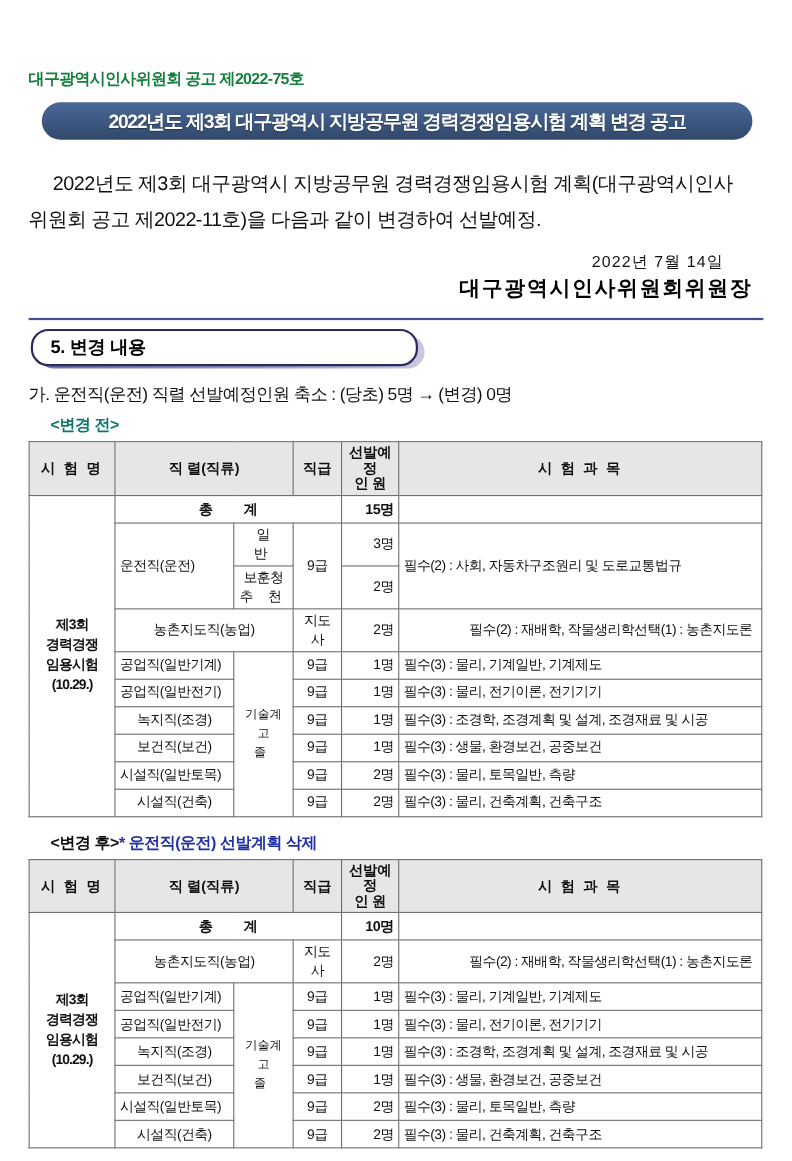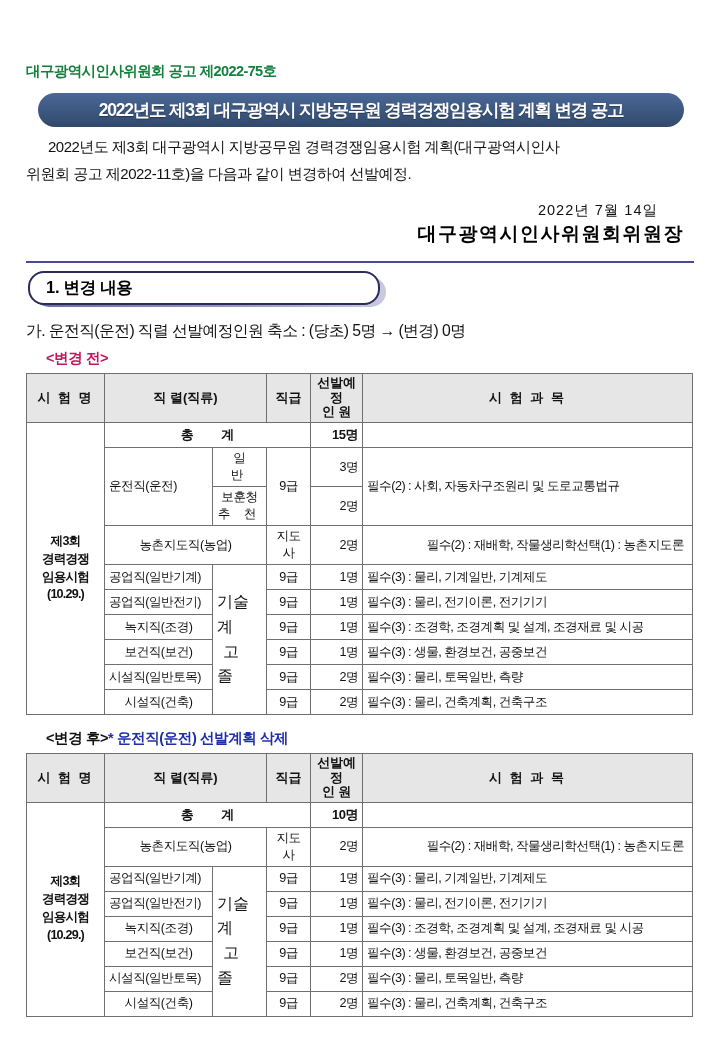--- a/index.html
+++ b/index.html
@@ -42,22 +42,22 @@
     font-size: 17.5px;
     font-weight: bold;
     letter-spacing: -1.2px;
     display: flex;
     align-items: center;
     justify-content: center;
     text-shadow: 0 1px 1px rgba(0,0,0,.35);
   }
 
   .intro {
-    margin-top: 7px;
-    font-size: 15px;
+    margin-top: 24px;
+    font-size: 18px;
     line-height: 1.78;
     letter-spacing: -0.5px;
     text-align: justify;
     color: #111;
   }
   .intro .indent { padding-left: 22px; }
 
   .date-line {
     margin-top: 14px;
     text-align: right;
@@ -123,21 +123,21 @@
     letter-spacing: -0.6px;
     color: #111;
   }
   .subcap {
     margin-top: 7px;
     margin-bottom: 5px;
     padding-left: 20px;
     font-size: 14.5px;
     font-weight: bold;
     letter-spacing: -0.4px;
-    color: #be185d;
+    color: #0f766e;
   }
   .subcap-row {
     margin-top: 14px;
     margin-bottom: 5px;
     padding-left: 20px;
     font-size: 14.5px;
     font-weight: bold;
     letter-spacing: -0.4px;
     display: flex;
     align-items: baseline;
@@ -201,23 +201,23 @@
   }
   .blue { color: #4040b8; }
   .examname {
     text-align: center;
     font-weight: bold;
     line-height: 1.42;
     font-size: 12.6px;
     letter-spacing: -0.8px;
   }
   .vert-tech {
-    text-align: left;
+    text-align: center;
     line-height: 1.55;
-    font-size: 16px;
+    font-size: 11px;
     letter-spacing: 0px;
   }
   .vert-tech .l2 { letter-spacing: 6px; text-indent: 6px; display: block; }
   .spread2 { letter-spacing: 5px; text-indent: 5px; }
   .subj-split {
     display: flex;
     justify-content: flex-end;
     padding-right: 4px;
   }
   .nowrap { white-space: nowrap; }
@@ -236,21 +236,21 @@
     <span>위원회 공고 제2022-11호)을 다음과 같이 변경하여 선발예정.</span>
   </div>
 
   <div class="date-line">2022년   7월   14일</div>
   <div class="signer">대구광역시인사위원회위원장</div>
 
   <div class="hr-rule"></div>
 
   <div class="section-head-wrap">
     <div class="section-head-shadow"></div>
-    <div class="section-head">1. 변경 내용</div>
+    <div class="section-head">5. 변경 내용</div>
   </div>
 
   <div class="clause">가. 운전직(운전) 직렬 선발예정인원 축소 : (당초) 5명 → (변경) 0명</div>
 
   <div class="subcap">&lt;변경 전&gt;</div>
 
   <table class="grid">
     <colgroup>
       <col class="c-exam">
         <col class="c-series">

